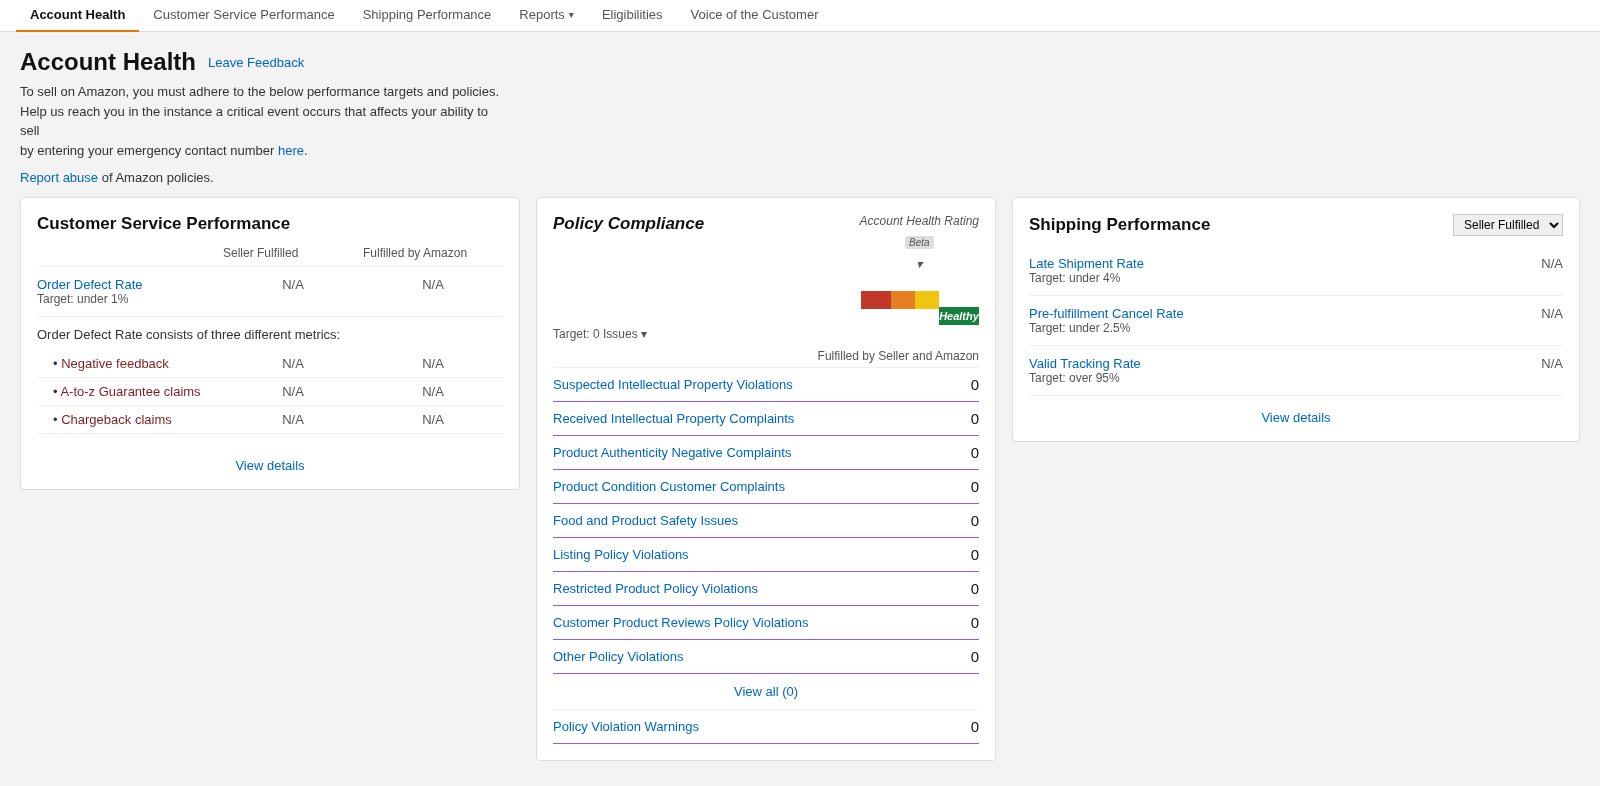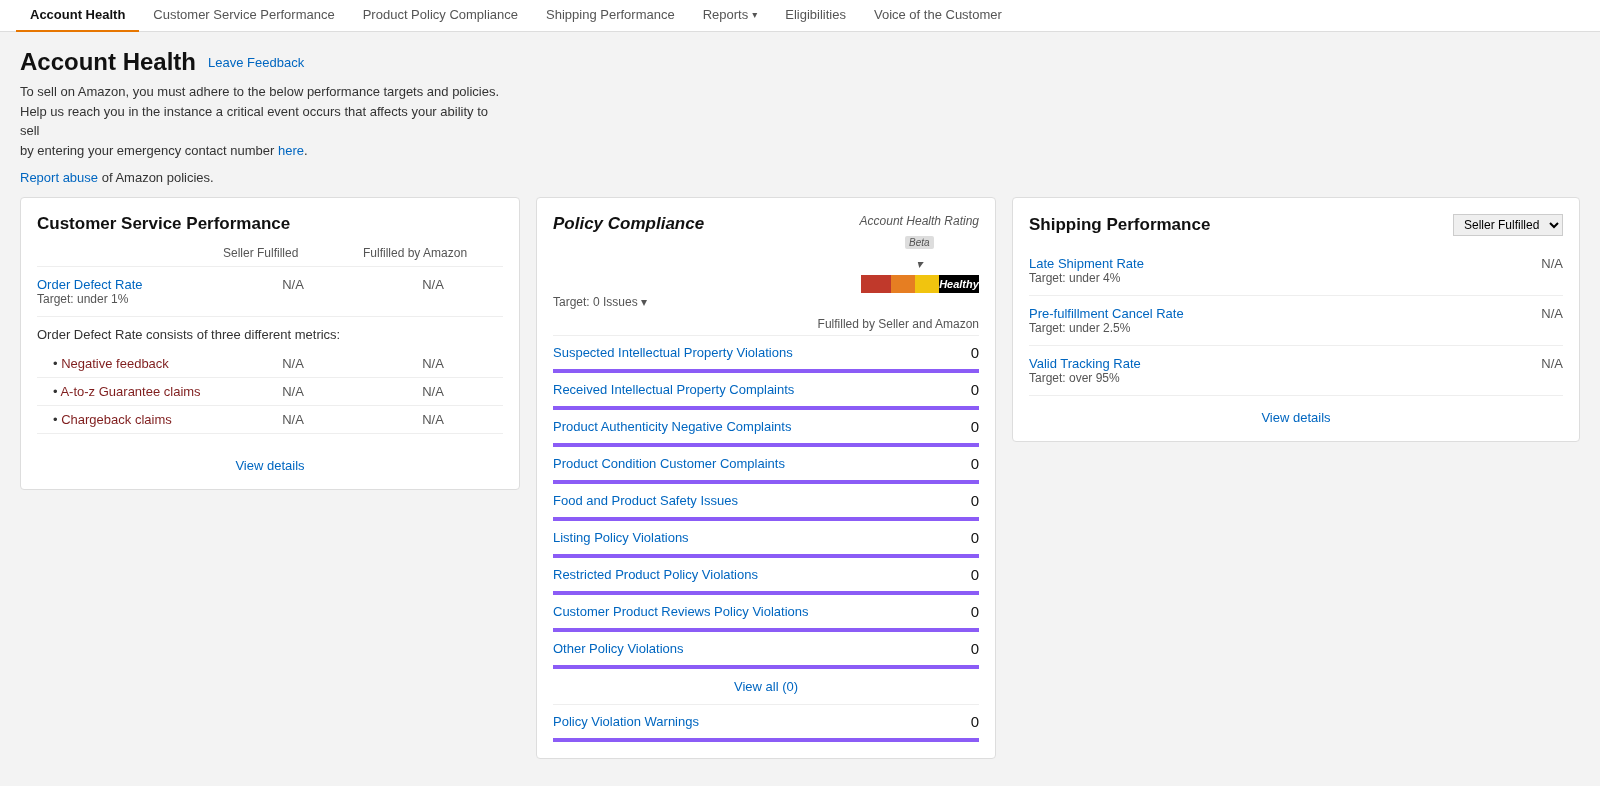--- a/index.html
+++ b/index.html
@@ -142,30 +142,30 @@
     }
     .ahr-bar-container {
       display: flex;
       align-items: center;
       gap: 0;
       margin-top: 2px;
     }
     .ahr-bar-red { width: 30px; height: 18px; background: #c0392b; }
     .ahr-bar-orange { width: 24px; height: 18px; background: #e67e22; }
     .ahr-bar-yellow { width: 24px; height: 18px; background: #f1c40f; }
-    .ahr-bar-green { width: 40px; height: 18px; background: #000000; display: flex; align-items: center; justify-content: center; }
+    .ahr-bar-green { width: 40px; height: 18px; background: #15803d; display: flex; align-items: center; justify-content: center; margin-top: 32px; }
     .ahr-bar-green span { font-size: 11px; color: #fff; font-weight: bold; }
     .pc-target { font-size: 12px; color: #555; margin-bottom: 8px; }
     .fulfilled-label { font-size: 12px; color: #555; text-align: right; padding-bottom: 4px; border-bottom: 1px solid #eee; }
     .pc-row {
       display: flex;
       justify-content: space-between;
       align-items: center;
       padding: 8px 0;
-      border-bottom: 4px solid #8b5cf6;
+      border-bottom: 1px solid #8b5cf6;
     }
     .pc-row .pc-link { color: #0066c0; font-size: 13px; cursor: pointer; }
     .pc-row .pc-count { font-size: 15px; font-weight: normal; color: #111; }
     .view-all-row { text-align: center; padding: 10px 0; border-bottom: 1px solid #eee; }
     .view-all-row a { color: #0066c0; font-size: 13px; cursor: pointer; }
 
     
     .sp-header-row {
       display: flex;
       justify-content: space-between;
@@ -187,21 +187,20 @@
     .sp-val { font-size: 13px; color: #555; }
     .view-eligibilities { text-align: right; padding: 8px 0; font-size: 13px; }
     .view-eligibilities a { color: #0066c0; cursor: pointer; }
   </style>
 </head>
 <body>
 
 <nav class="top-nav">
   <div class="nav-item active">Account Health</div>
   <div class="nav-item">Customer Service Performance</div>
-  <div class="nav-item">Product Policy Compliance</div>
   <div class="nav-item">Shipping Performance</div>
   <div class="nav-item">
     <span>Reports</span>
     <span class="caret">▾</span>
   </div>
   <div class="nav-item">Eligibilities</div>
   <div class="nav-item">Voice of the Customer</div>
 </nav>
 
 <div class="main-content">

